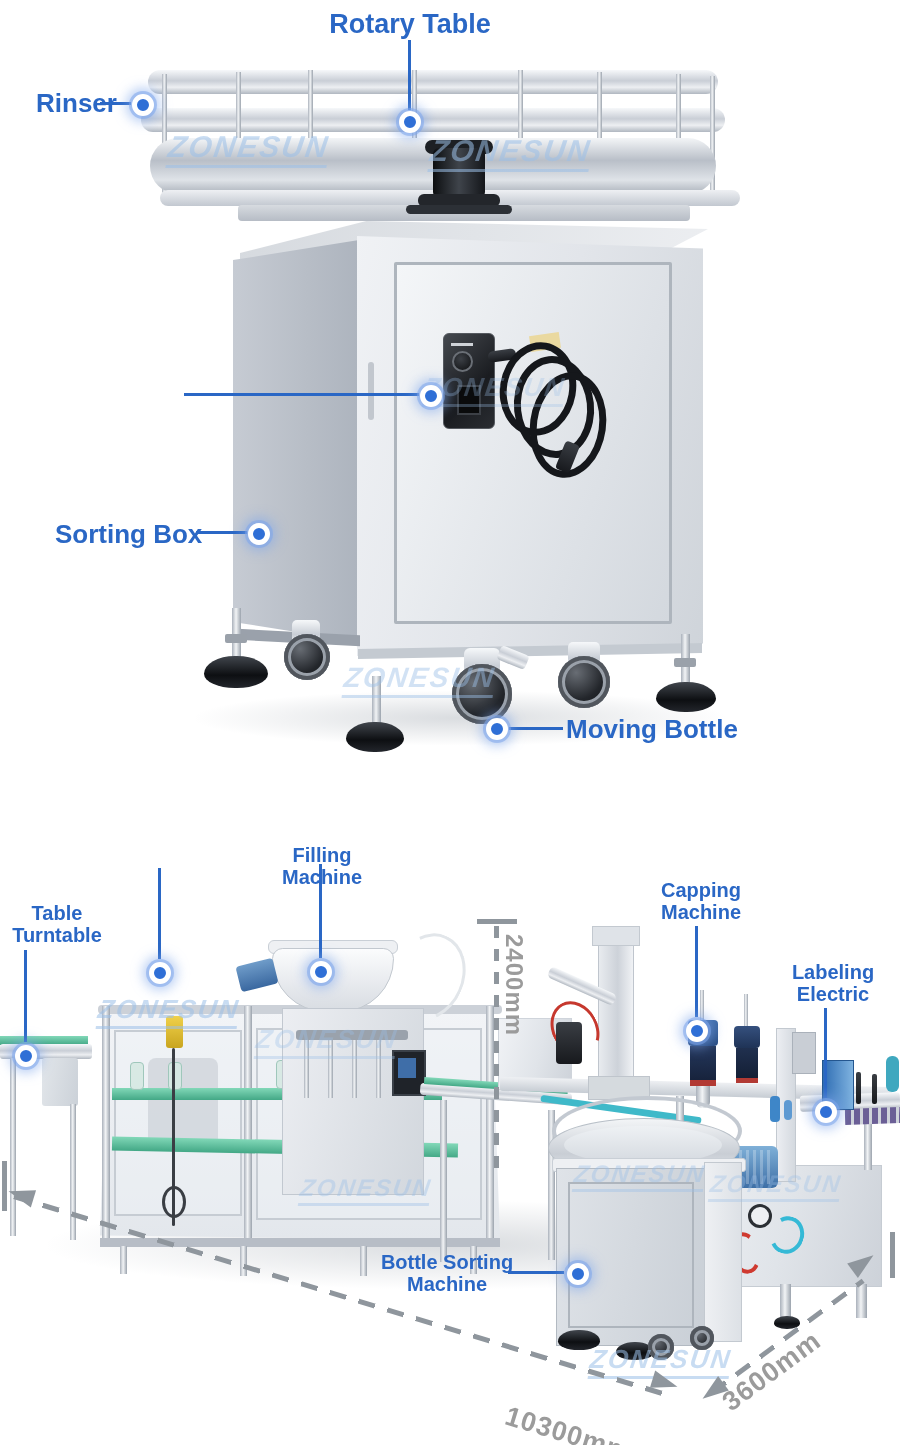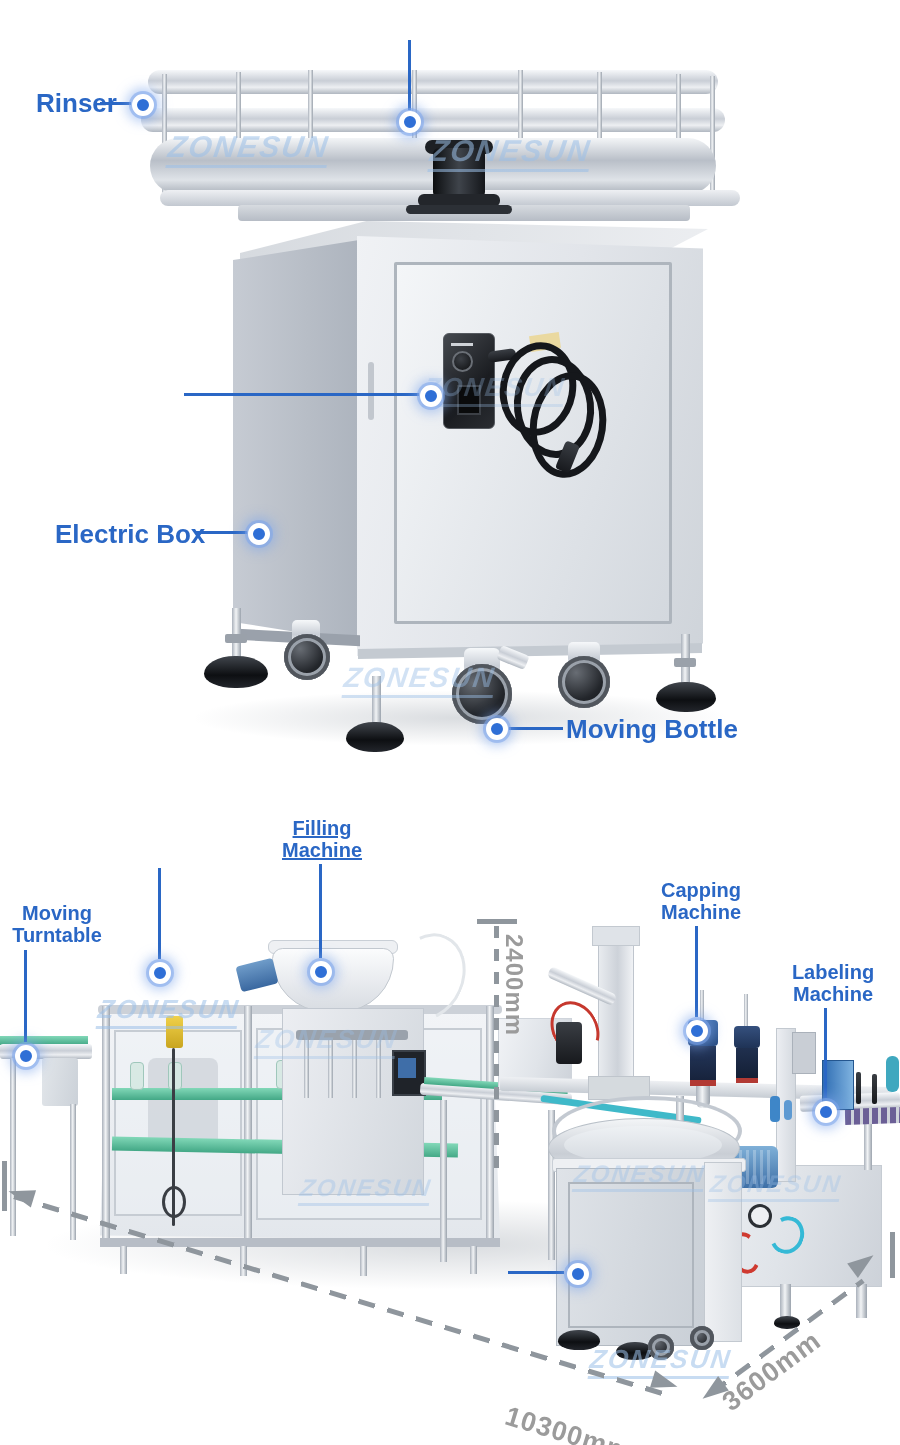--- a/index.html
+++ b/index.html
@@ -97,31 +97,32 @@
   <div class="abs met" style="left:498px;top:650px;width:30px;height:15px;border-radius:4px;transform:rotate(22deg);"></div>
   <div class="abs wheel" style="left:452px;top:664px;width:60px;height:60px;"></div>
   <div class="abs met" style="left:568px;top:642px;width:32px;height:36px;border-radius:5px;"></div>
   <div class="abs wheel" style="left:558px;top:656px;width:52px;height:52px;"></div>
 
   <div class="wm" style="left:168px;top:130px;font-size:30px;">ZONESUN</div>
   <div class="wm" style="left:430px;top:134px;font-size:30px;">ZONESUN</div>
   <div class="wm" style="left:424px;top:372px;font-size:26px;opacity:.3;">ZONESUN</div>
   <div class="wm" style="left:344px;top:662px;font-size:28px;opacity:.45;">ZONESUN</div>
 
+  <div class="lbl" style="left:300px;top:10px;width:220px;font-size:27px;">Rotary Table</div>
   <div class="ln" style="left:408px;top:40px;width:3px;height:70px;"></div>
   <div class="mk" style="left:410px;top:122px;"></div>
 
   <div class="lbl nowrap" style="left:36px;top:89px;">Rinser</div>
   <div class="ln" style="left:100px;top:102px;width:31px;height:3px;"></div>
   <div class="mk" style="left:143px;top:105px;"></div>
 
   <div class="ln" style="left:184px;top:393px;width:235px;height:3px;"></div>
   <div class="mk" style="left:431px;top:396px;"></div>
 
-  <div class="lbl nowrap" style="left:55px;top:520px;">Electric Box</div>
+  <div class="lbl nowrap" style="left:55px;top:520px;">Sorting Box</div>
   <div class="ln" style="left:196px;top:531px;width:51px;height:3px;"></div>
   <div class="mk" style="left:259px;top:534px;"></div>
 
   <div class="lbl nowrap" style="left:566px;top:715px;">Moving Bottle</div>
   <div class="ln" style="left:509px;top:727px;width:54px;height:3px;"></div>
   <div class="mk" style="left:497px;top:729px;"></div>
 
   <div class="shadow" style="left:40px;top:1200px;width:820px;height:90px;"></div>
 
   <div class="abs belt" style="left:0px;top:1036px;width:88px;height:9px;"></div>
@@ -231,39 +232,40 @@
   <div class="abs wheel" style="left:648px;top:1334px;width:26px;height:26px;"></div>
   <div class="abs wheel" style="left:690px;top:1326px;width:24px;height:24px;"></div>
 
   <div class="wm" style="left:98px;top:994px;font-size:26px;">ZONESUN</div>
   <div class="wm" style="left:256px;top:1024px;font-size:26px;opacity:.35;">ZONESUN</div>
   <div class="wm" style="left:300px;top:1174px;font-size:24px;opacity:.4;">ZONESUN</div>
   <div class="wm" style="left:574px;top:1160px;font-size:24px;opacity:.4;">ZONESUN</div>
   <div class="wm" style="left:710px;top:1170px;font-size:24px;opacity:.35;">ZONESUN</div>
   <div class="wm" style="left:590px;top:1344px;font-size:26px;">ZONESUN</div>
 
-  <div class="lbl sm" style="left:0px;top:902px;width:114px;">Moving Turntable</div>
+  <div class="lbl sm" style="left:0px;top:902px;width:114px;">Table Turntable</div>
   <div class="ln" style="left:24px;top:950px;width:3px;height:92px;"></div>
   <div class="mk" style="left:26px;top:1056px;"></div>
 
   <div class="ln" style="left:158px;top:868px;width:3px;height:91px;"></div>
   <div class="mk" style="left:160px;top:973px;"></div>
 
-  <div class="lbl sm" style="left:272px;top:817px;width:100px;text-decoration:underline;">Filling Machine</div>
+  <div class="lbl sm" style="left:272px;top:844px;width:100px;">Filling Machine</div>
   <div class="ln" style="left:319px;top:864px;width:3px;height:94px;"></div>
   <div class="mk" style="left:321px;top:972px;"></div>
 
   <div class="lbl sm" style="left:650px;top:879px;width:102px;">Capping Machine</div>
   <div class="ln" style="left:695px;top:926px;width:3px;height:91px;"></div>
   <div class="mk" style="left:697px;top:1031px;"></div>
 
-  <div class="lbl sm" style="left:782px;top:961px;width:102px;">Labeling Machine</div>
+  <div class="lbl sm" style="left:782px;top:961px;width:102px;">Labeling Electric</div>
   <div class="ln" style="left:824px;top:1008px;width:3px;height:90px;"></div>
   <div class="mk" style="left:826px;top:1112px;"></div>
 
+  <div class="lbl sm" style="left:372px;top:1251px;width:150px;">Bottle Sorting Machine</div>
   <div class="ln" style="left:508px;top:1271px;width:56px;height:3px;"></div>
   <div class="mk" style="left:578px;top:1274px;"></div>
 
   <div class="tick" style="left:477px;top:919px;width:40px;height:5px;"></div>
   <div class="dashv" style="left:494px;top:926px;height:252px;"></div>
   <div class="dim dimv" style="left:500px;top:934px;">2400mm</div>
 
   <div class="tick" style="left:2px;top:1161px;width:5px;height:50px;"></div>
   <div class="arr" style="left:8px;top:1186px;border-width:9px 26px 9px 0;border-right-color:#8f969d;transform:rotate(16.9deg);"></div>
   <div class="dashd" style="left:14px;top:1194px;width:688px;transform:rotate(16.9deg);transform-origin:left center;"></div>

